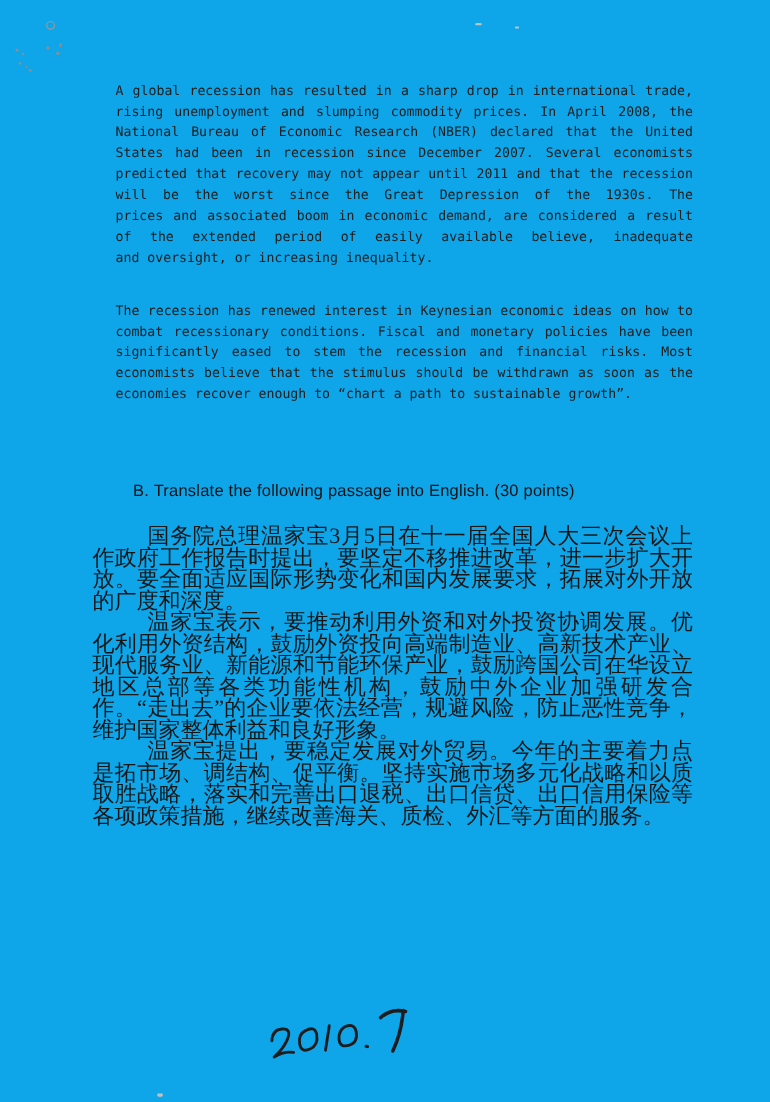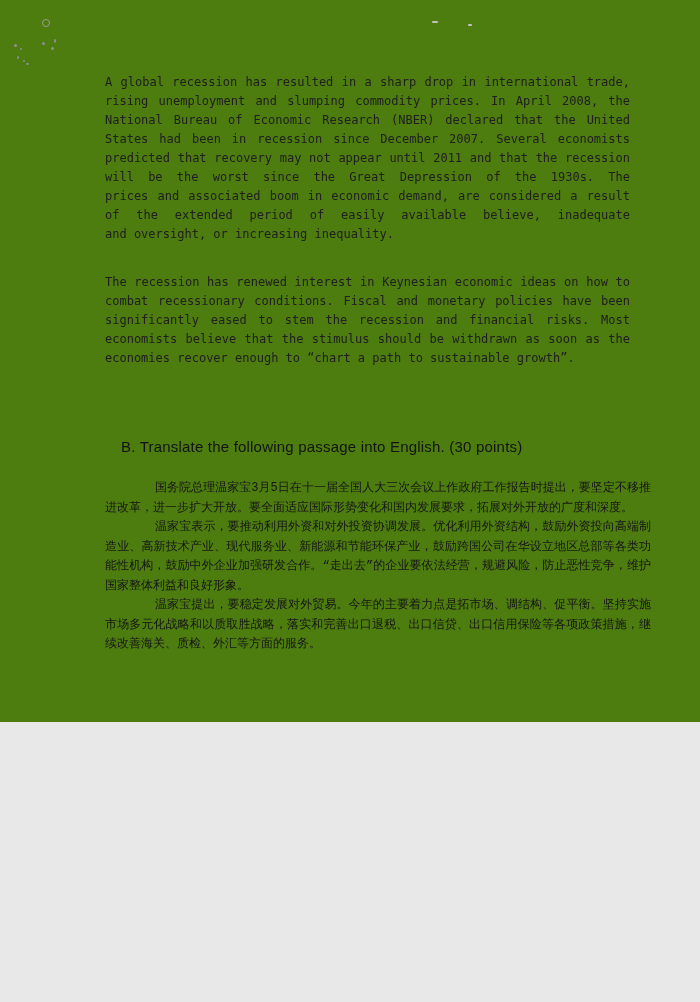--- a/index.html
+++ b/index.html
@@ -1,41 +1,41 @@
 <!DOCTYPE html>
 <html><head>
 <meta charset="utf-8">
 <style>
   html,body { margin:0; padding:0; background:#e8e8e8; }
   .page {
-    position:relative; width:700px; height:722px;
-    background:#4d7c0f; overflow:hidden;
+    position:relative; width:700px; height:1002px;
+    background:#0ea5e9; overflow:hidden;
     font-family:"DejaVu Sans", sans-serif;
   }
   
   .en-para {
     position:absolute; left:105px; width:525px;
     font-family:"DejaVu Sans Mono", monospace;
     font-size:12px; line-height:19px; color:#202020;
   }
   #para1 { top:73px; }
   #para2 { top:273px; }
   .tl { height:19px; text-align:justify; text-align-last:justify; overflow:hidden; }
   .tl-last { text-align-last:left; }
   
   .heading-b {
     position:absolute; left:121px; top:438px;
     font-family:"Liberation Sans", sans-serif;
     font-size:15px; color:#131313; letter-spacing:0.2px;
   }
   
   .cn-block {
-    position:absolute; left:105px; top:479px; width:546px;
-    font-family:Liberation Mono, monospace;
-    font-size:12px; line-height:19.5px; color:#161616;
+    position:absolute; left:84px; top:479px; width:546px;
+    font-family:Liberation Serif, serif;
+    font-size:20px; line-height:19.5px; color:#161616;
     text-align:justify;
   }
   .cn-para { margin:0; text-indent:50px; }
   
   .handwriting {
     position:absolute; left:235px; top:910px; width:170px; height:62px;
     transform:rotate(-4deg);
   }
   .handwriting path, .handwriting ellipse { fill:none; stroke:#1d1d1d; stroke-linecap:round; stroke-linejoin:round; }
   

